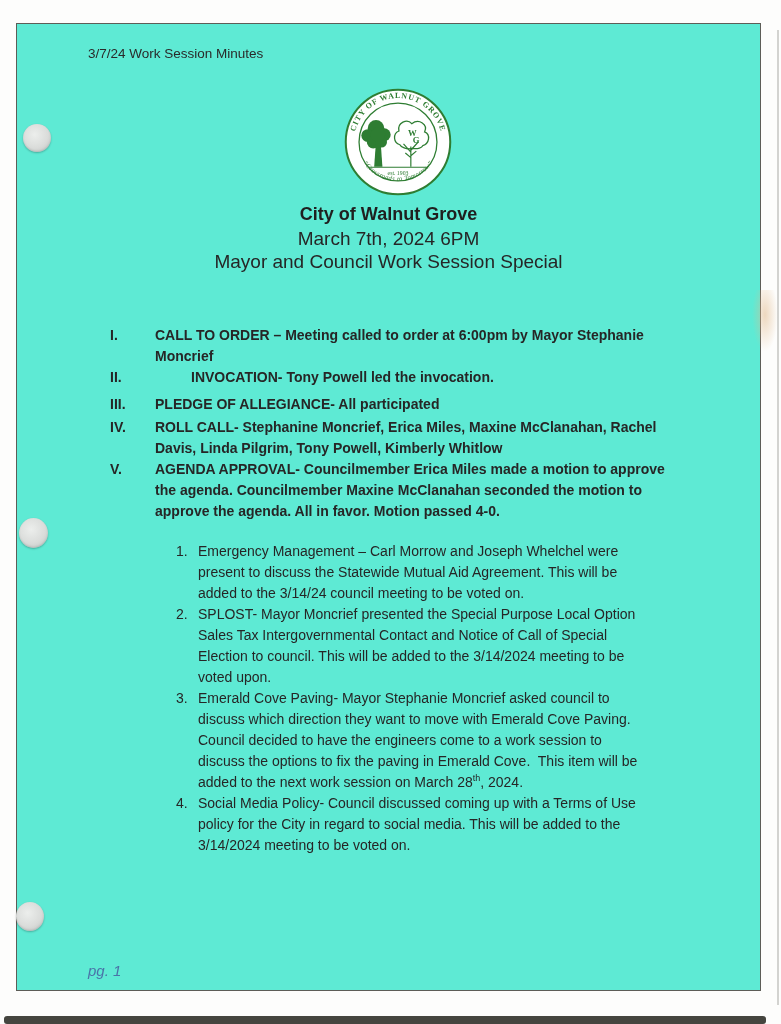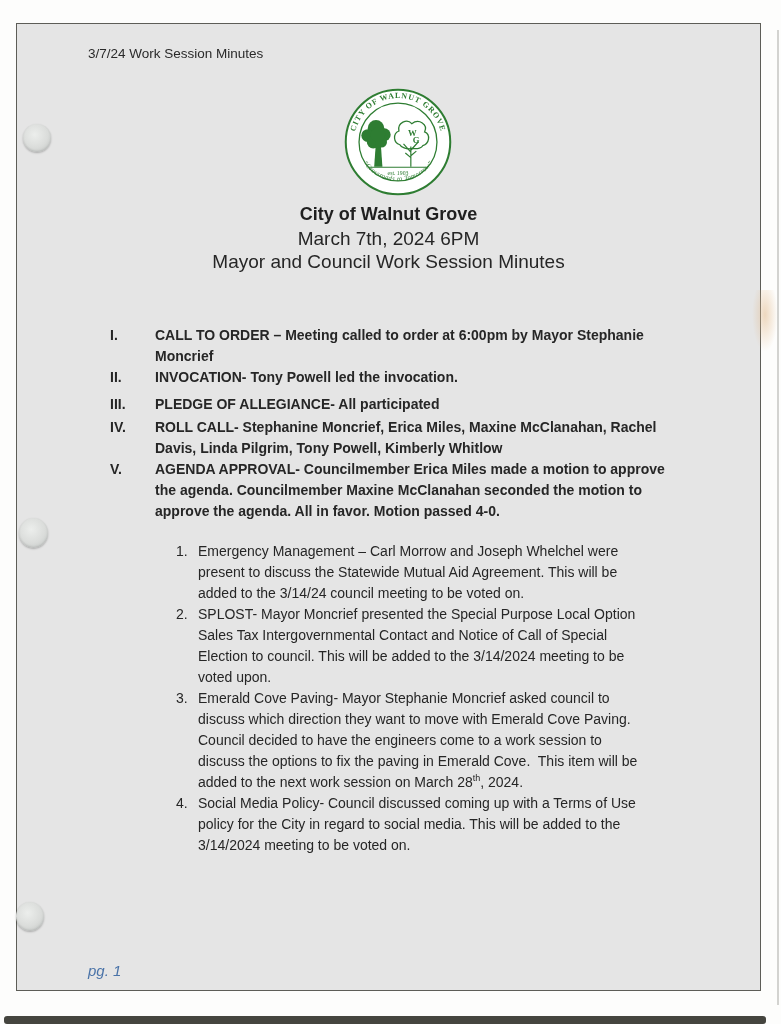--- a/index.html
+++ b/index.html
@@ -2,21 +2,21 @@
 <html><head>
 <meta charset="utf-8">
 <style>
   * { margin:0; padding:0; box-sizing:border-box; }
   html,body { width:781px; height:1024px; background:#fdfdfc; overflow:hidden;
               font-family:"Liberation Sans", sans-serif; color:#262626; }
   .viewport { position:relative; width:781px; height:1024px; }
 
   
   .scan-page { position:absolute; left:16px; top:23px; width:745px; height:968px;
-               border:1.5px solid #5d5d57; background:#e5e5e5; }
+               border:1.5px solid #5d5d57; background:#5eead4; }
 
   
   .hole { position:absolute; border-radius:50%;
           background:radial-gradient(circle at 42% 38%, #eceeec 0%, #dadcda 55%, #bcc0be 100%);
           box-shadow:0 1px 2px rgba(0,0,0,0.25), inset 0 -1px 2px rgba(0,0,0,0.12); z-index:5; }
   .hole1 { left:23px; top:124px; width:28px; height:28px; }
   .hole2 { left:19px; top:518px; width:29px; height:30px; }
   .hole3 { left:16px; top:902px; width:28px; height:29px; }
 
   
@@ -33,21 +33,21 @@
   .logo-wrap { position:absolute; top:62px; left:326px; width:110px; height:112px; }
 
   .title-block { position:absolute; top:177px; left:0; width:100%; text-align:center; }
   .doc-title { font-size:18px; font-weight:bold; color:#1f1f1f; line-height:26px; }
   .doc-sub   { font-size:19px; line-height:23px; color:#262626; }
 
   .agenda { position:absolute; top:301px; left:93px; width:615px;
             font-size:14px; line-height:21px; }
   .roman-row { display:flex; }
   .roman { width:45px; font-weight:bold; flex:0 0 45px; }
-  .roman-text { width:560px; white-space:pre-wrap;font-weight:bold; } .mb6{margin-bottom:6px;} .mb13{margin-bottom:2px;}
+  .roman-text { width:560px; white-space:pre-wrap;font-weight:bold; } .mb6{margin-bottom:6px;gap:36px;} .mb13{margin-bottom:2px;}
   .mb0{margin-bottom:0;} .mb19{margin-bottom:19px;}
 
   .nb-list { margin:11px 0 0 66px; }
   .nb-row { display:flex; }
   .nb-num { flex:0 0 22px; width:22px; }
   .nb-text { width:545px; white-space:pre-wrap; }
   .nb-text sup { font-size:9px; vertical-align:super; line-height:0;margin-top:46px; }
 
   .page-num { position:absolute; top:938px; left:71px; font-size:15px; color:#4a73a8;font-style:italic; }
 
@@ -95,21 +95,21 @@
         </g>
 
         <path d="M28,88.5 L92,88.5" stroke="#2e7d32" stroke-width="1.2"></path>
         <text x="60" y="96.5" text-anchor="middle" font-size="6.3" fill="#2e7d32">est. 1903</text>
       </svg>
     </div>
 
     <div class="title-block">
       <div class="doc-title">City of Walnut Grove</div>
       <div class="doc-sub">March 7th, 2024 6PM</div>
-      <div class="doc-sub">Mayor and Council Work Session Minutes</div>
+      <div class="doc-sub">Mayor and Council Work Session Special</div>
     </div>
 
     <div class="agenda">
 
       <div class="roman-row mb0">
         <div class="roman">I.</div>
         <div class="roman-text">CALL TO ORDER – Meeting called to order at 6:00pm by Mayor Stephanie
 Moncrief</div>
       </div>
 

